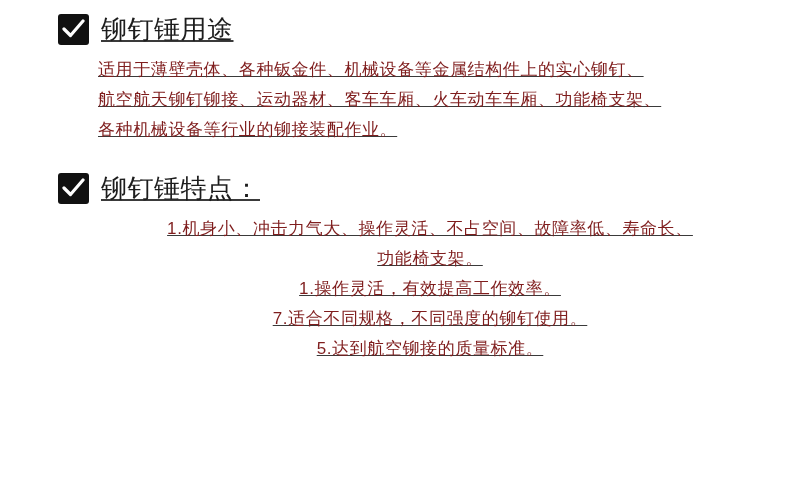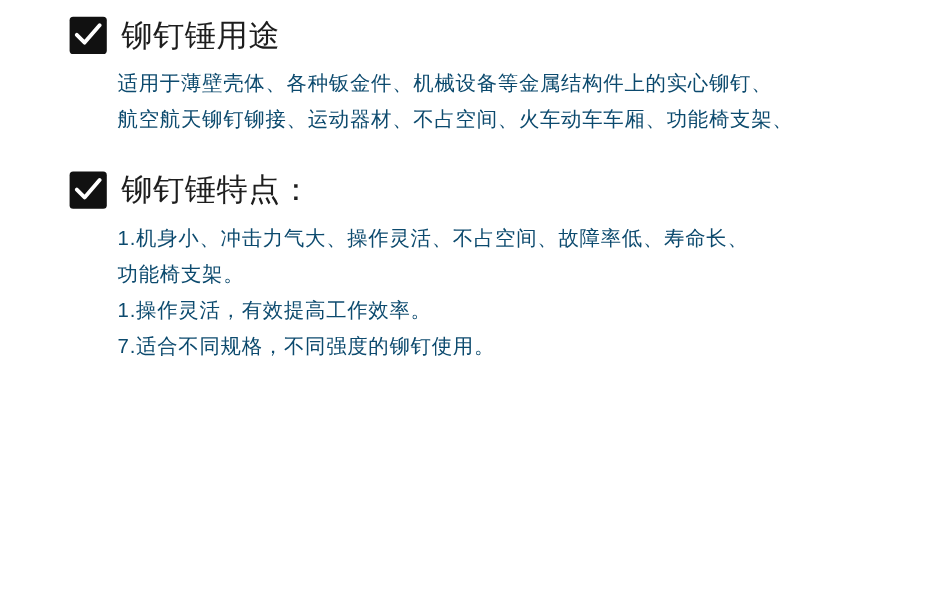--- a/index.html
+++ b/index.html
@@ -13,20 +13,21 @@
     font-family: "Liberation Sans", sans-serif;
     color: #3a3a3a;
     overflow: hidden;
   }
   .page {
     position: relative;
     width: 790px;
     height: 361px;
     box-sizing: border-box;
     padding: 14px 28px 0 58px;
+    text-decoration: underline;
   }
   .section {
     margin-bottom: 19px;
   }
   .section-head {
     display: flex;
     align-items: center;
     gap: 12px;
     margin-bottom: 10px;
   }
@@ -52,58 +53,60 @@
     font-weight: normal;
     white-space: nowrap;
   }
   .body-text {
     margin: 0;
     padding: 0 0 0 40px;
   }
   .body-line {
     font-size: 17px;
     line-height: 30px;
-    color: #0c4a6e;
+    color: #7f1d1d;
     letter-spacing: 0.6px;
     white-space: nowrap;
   }
   .section-usage { margin-bottom: 28px; }
   .section-usage .body-text { padding-left: 40px; }
-  .section-features .body-text { padding-left: 40px; }
+  .section-features .body-text { padding-left: 40px; text-align: center; }
 </style>
 </head>
 <body>
 
 <div class="page">
 
   <div class="section section-usage">
     <div class="section-head">
       <span class="check-box">
         <svg width="23" height="21" viewBox="0 0 23 21" xmlns="http://www.w3.org/2000/svg">
           <path d="M2 10 L8.5 16.5 L21 2" fill="none" stroke="#ffffff" stroke-width="3.2" stroke-linecap="round" stroke-linejoin="round"></path>
         </svg>
       </span>
       <span class="section-title">铆钉锤用途</span>
     </div>
     <div class="body-text">
       <div class="body-line">适用于薄壁壳体、各种钣金件、机械设备等金属结构件上的实心铆钉、</div>
-      <div class="body-line">航空航天铆钉铆接、运动器材、不占空间、火车动车车厢、功能椅支架、</div>
+      <div class="body-line">航空航天铆钉铆接、运动器材、客车车厢、火车动车车厢、功能椅支架、</div>
+      <div class="body-line">各种机械设备等行业的铆接装配作业。</div>
     </div>
   </div>
 
   <div class="section section-features">
     <div class="section-head">
       <span class="check-box">
         <svg width="23" height="21" viewBox="0 0 23 21" xmlns="http://www.w3.org/2000/svg">
           <path d="M2 10 L8.5 16.5 L21 2" fill="none" stroke="#ffffff" stroke-width="3.2" stroke-linecap="round" stroke-linejoin="round"></path>
         </svg>
       </span>
       <span class="section-title">铆钉锤特点：</span>
     </div>
     <div class="body-text">
       <div class="body-line">1.机身小、冲击力气大、操作灵活、不占空间、故障率低、寿命长、</div>
       <div class="body-line">功能椅支架。</div>
       <div class="body-line">1.操作灵活，有效提高工作效率。</div>
       <div class="body-line">7.适合不同规格，不同强度的铆钉使用。</div>
+      <div class="body-line">5.达到航空铆接的质量标准。</div>
     </div>
   </div>
 
 </div>
 
 </body></html>

